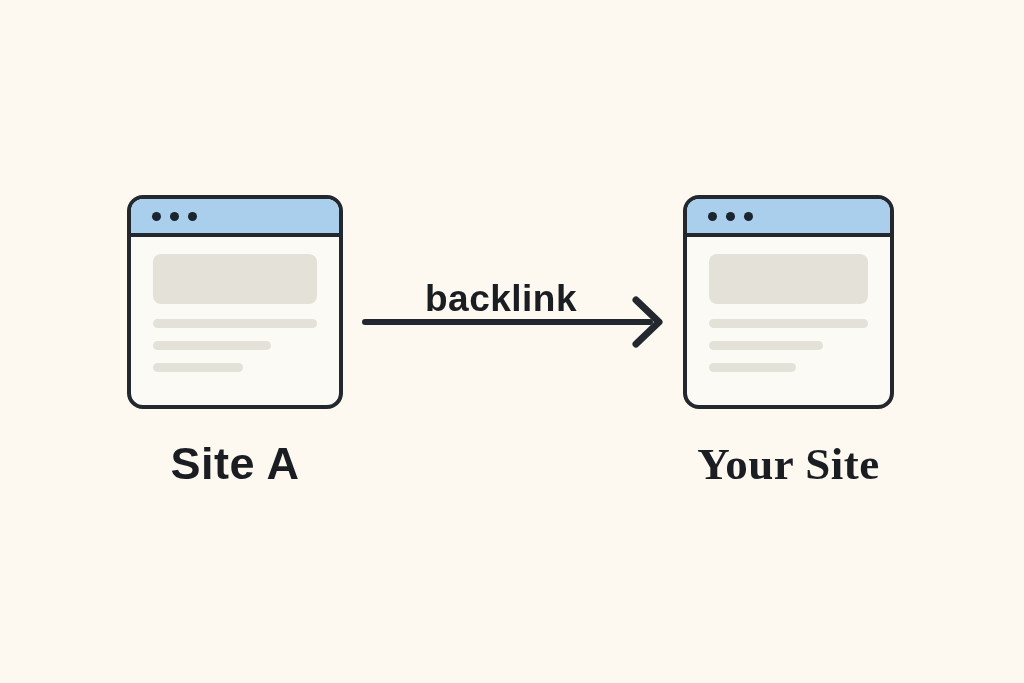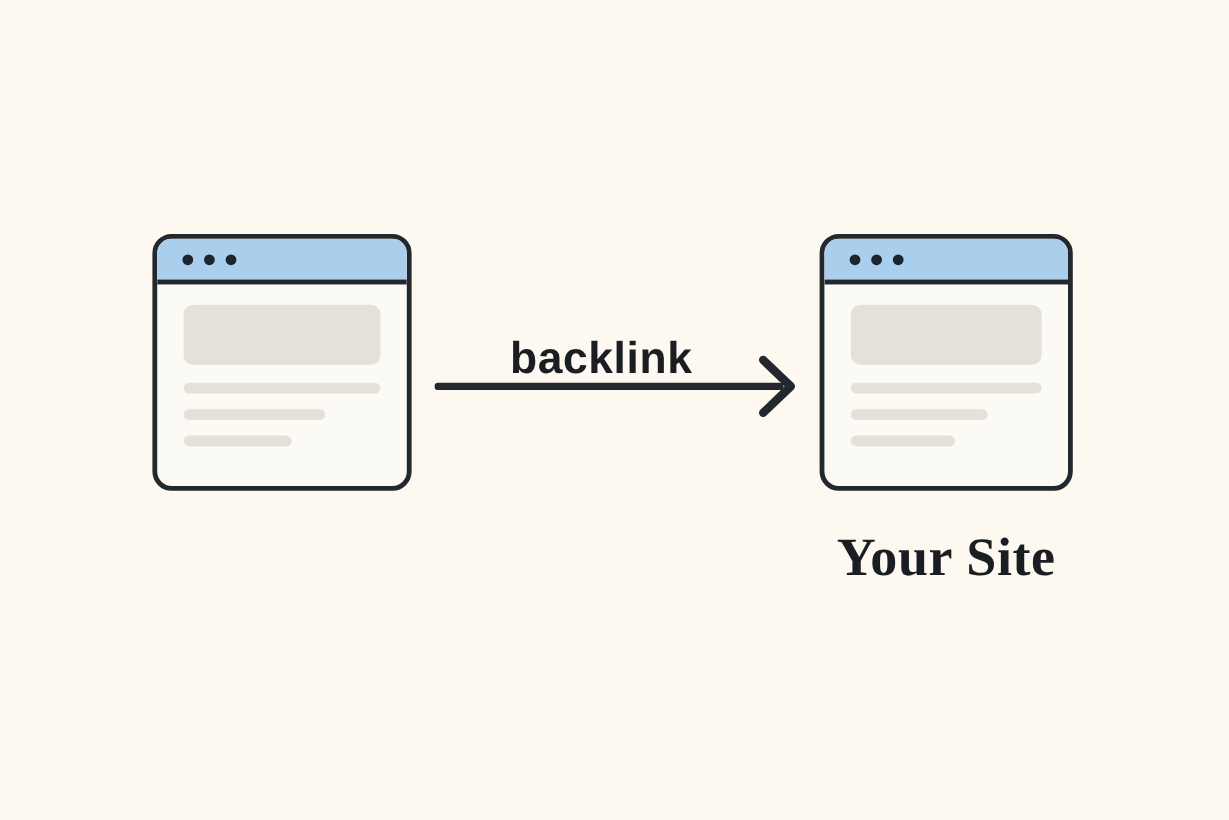--- a/index.html
+++ b/index.html
@@ -127,15 +127,16 @@
       <span class="dot"></span>
     </div>
     <div class="window-body">
       <div class="content-block"></div>
       <div class="content-line line-1"></div>
       <div class="content-line line-2"></div>
       <div class="content-line line-3"></div>
     </div>
   </div>
 
+  <div class="site-label label-a">Site A</div>
   <div class="site-label label-b">Your Site</div>
 
 </div>
 
 </body></html>

